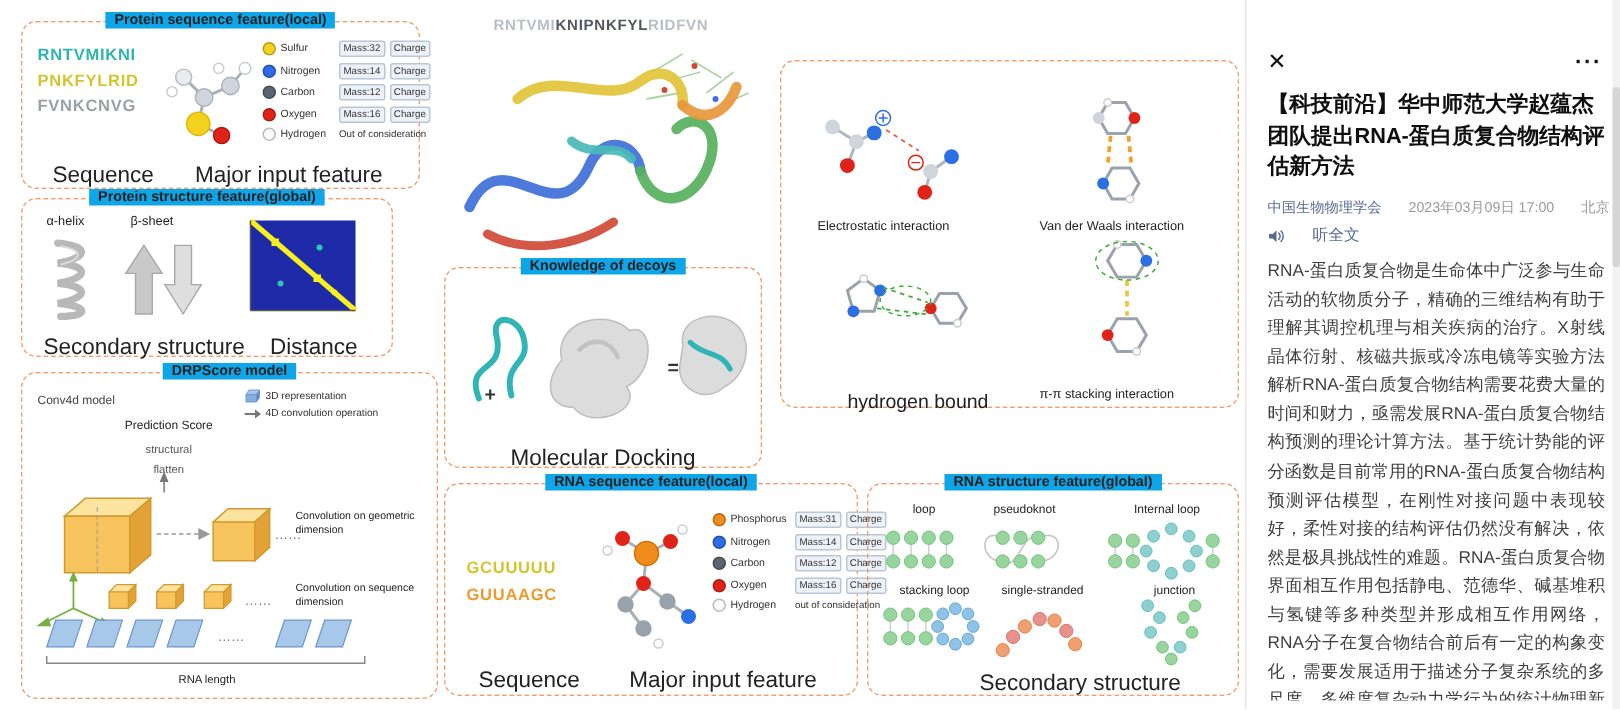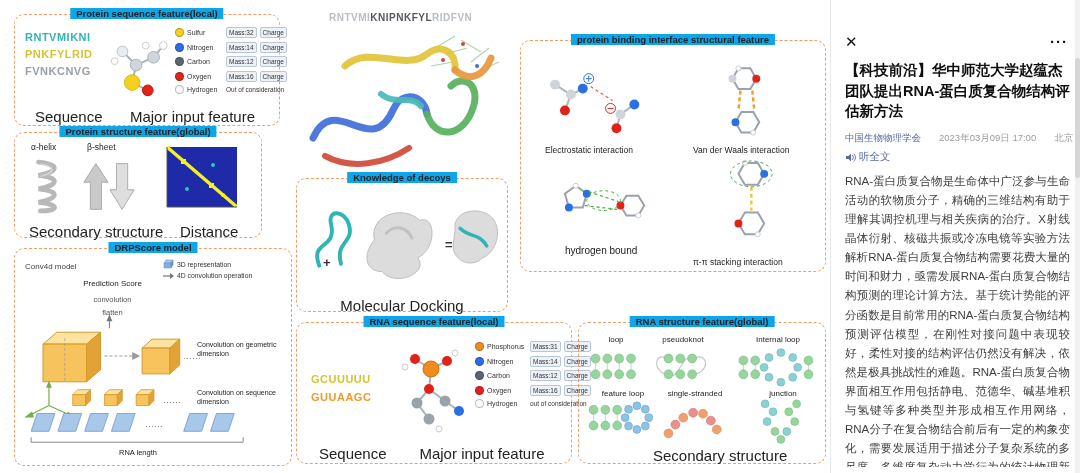--- a/index.html
+++ b/index.html
@@ -35,21 +35,21 @@
   .navrow{position:absolute;top:34px;left:14px;right:12px;display:flex;
     justify-content:space-between;align-items:center}
   .close{font-size:15px;color:#111;cursor:pointer;line-height:1}
   .more{font-size:15px;font-weight:bold;color:#111;letter-spacing:1px;cursor:pointer;line-height:1}
   .atitle{position:absolute;top:60px;left:14px;width:225px;font-size:14.5px;line-height:1.42;
     font-weight:bold;color:#0f0f0f}
   .meta{position:absolute;top:132px;left:14px;width:228px;display:flex;gap:18px;
     font-size:9.5px;align-items:baseline;white-space:nowrap}
   .src{color:#576b95;cursor:pointer}
   .date,.loc{color:#9b9b9b}
-  .listen{position:absolute;top:150px;left:14px;display:flex;align-items:center;gap:3px;
+  .listen{position:absolute;top:150px;left:14px;display:flex;align-items:center;gap:19px;
     font-size:10.5px;color:#576b95;cursor:pointer}
   .abody{position:absolute;top:172px;left:14px;width:225px;height:295px;font-size:11.5px;
     line-height:1.66;color:#3f3f3f;text-align:justify;overflow:hidden}
   .scrolltrack{position:absolute;right:0;top:0;width:5px;height:473px;background:#f1f1f1}
   .scrollthumb{position:absolute;right:0;top:58px;width:5px;height:120px;background:#d6d6d6;border-radius:3px}
 </style>
 </head>
 <body>
 
 <div class="screen">
@@ -207,21 +207,21 @@
         </div>
         <div class="lrow" style="font-size:6.8px">
           <svg width="11" height="8" viewBox="0 0 11 8">
               <line x1="0" y1="4" x2="7" y2="4" stroke="#777" stroke-width="1.2"></line>
               <polygon points="7,1 11,4 7,7" fill="#777"></polygon>
             </svg>
           <span>4D convolution operation</span>
         </div>
       </div>
       <div class="lbl ctr" style="left:55px;top:30px;width:85px;font-size:8px">Prediction Score</div>
-      <div class="lbl ctr small" style="left:55px;top:46px;width:85px">convolution</div>
+      <div class="lbl ctr small" style="left:55px;top:46px;width:85px">structural</div>
       <div class="lbl ctr small" style="left:55px;top:59px;width:85px">flatten</div>
       <div class="lbl" style="left:182px;top:92px;width:88px;font-size:7px;white-space:normal;line-height:1.25">Convolution on geometric dimension</div>
       <div class="lbl" style="left:182px;top:140px;width:88px;font-size:7px;white-space:normal;line-height:1.25">Convolution on sequence dimension</div>
       <div class="lbl" style="left:168px;top:102px;font-size:9px;color:#777">……</div>
       <div class="lbl" style="left:148px;top:146px;font-size:9px;color:#777">……</div>
       <div class="lbl" style="left:130px;top:170px;font-size:9px;color:#777">……</div>
       <div class="lbl ctr" style="left:73px;top:199px;width:100px;font-size:7.5px">RNA length</div>
     </div>
 
     <div style="position:absolute;left:285px;top:8px;width:230px;height:168px">
@@ -320,21 +320,20 @@
             <span class="dot" style="background-color: rgb(250, 250, 250);"></span>
             <span class="lname" style="width:40px">Hydrogen</span>
             <span class="note">out of consideration</span>
           </div>
       </div>
       <div class="lbl" style="left:22px;top:122px">Sequence</div>
       <div class="lbl ctr" style="left:110px;top:122px;width:150px">Major input feature</div>
     </div>
 
     <div class="box" style="left:520px;top:40px;width:306px;height:232px">
-      <span class="btitle">protein binding interface structural feature</span>
       <svg class="art" style="left:0;top:0;width:100%;height:100%" viewBox="0 0 306 232">
 
         <g stroke="#b0b6bd" stroke-width="2">
           <line x1="34" y1="44" x2="50" y2="54"></line>
             <line x1="50" y1="54" x2="44" y2="70"></line>
             <line x1="50" y1="54" x2="62" y2="48"></line>
           <line x1="100" y1="74" x2="114" y2="64"></line>
             <line x1="100" y1="74" x2="96" y2="88"></line>
         </g>
         <circle cx="34" cy="44" r="5" fill="#cfd5da"></circle>
@@ -376,21 +375,21 @@
         <circle cx="245" cy="134" r="4" fill="#2b6fe3"></circle>
           <circle cx="225.5" cy="123" r="2.5" fill="#fff" stroke="#ccc"></circle>
         <polygon points="245,184 238.5,195 225.5,195 219,184 225.5,173 238.5,173" fill="none" stroke="#9aa2ab" stroke-width="2"></polygon>
         <circle cx="219" cy="184" r="4" fill="#e02318"></circle>
           <circle cx="238.5" cy="195" r="2.5" fill="#fff" stroke="#ccc"></circle>
         <line x1="232" y1="147" x2="232" y2="171" stroke="#e8c93e" stroke-width="2.5" stroke-dasharray="4,3"></line>
         <ellipse cx="232" cy="134" rx="21" ry="13" fill="none" stroke="#3faa3f" stroke-width="1" stroke-dasharray="3,3"></ellipse>
       </svg>
       <div class="lbl" style="left:24px;top:104px;font-size:8.5px">Electrostatic interaction</div>
       <div class="lbl" style="left:172px;top:104px;font-size:8.5px">Van der Waals interaction</div>
-      <div class="lbl" style="left:44px;top:204px;font-size:10px">hydrogen bound</div>
+      <div class="lbl" style="left:44px;top:219px;font-size:13px">hydrogen bound</div>
       <div class="lbl" style="left:172px;top:216px;font-size:8.5px">π-π stacking interaction</div>
     </div>
 
     <div class="box" style="left:578px;top:322px;width:248px;height:142px">
       <span class="btitle">RNA structure feature(global)</span>
       <svg class="art" style="left:0;top:0;width:100%;height:100%" viewBox="0 0 248 142">
 
         <g stroke="#cfcfcf" stroke-width="1">
           <line x1="16" y1="40" x2="16" y2="48"></line>
             <line x1="28" y1="40" x2="28" y2="48"></line>
@@ -486,21 +485,21 @@
           <circle cx="190" cy="100" r="4" fill="#8ed0d0" stroke="#5fb8b8"></circle>
           <circle cx="218" cy="100" r="4" fill="#98d49e" stroke="#6fbf77"></circle>
           <circle cx="198" cy="110" r="4" fill="#98d49e" stroke="#6fbf77"></circle>
           <circle cx="210" cy="110" r="4" fill="#8ed0d0" stroke="#5fb8b8"></circle>
           <circle cx="204" cy="118" r="4" fill="#98d49e" stroke="#6fbf77"></circle>
         </g>
       </svg>
       <div class="lbl ctr" style="left:15px;top:12px;width:44px;font-size:8px">loop</div>
       <div class="lbl ctr" style="left:74px;top:12px;width:60px;font-size:8px">pseudoknot</div>
       <div class="lbl ctr" style="left:167px;top:12px;width:64px;font-size:8px">Internal loop</div>
-      <div class="lbl ctr" style="left:12px;top:66px;width:64px;font-size:8px">feature loop</div>
+      <div class="lbl ctr" style="left:12px;top:66px;width:64px;font-size:8px">stacking loop</div>
       <div class="lbl ctr" style="left:82px;top:66px;width:68px;font-size:8px">single-stranded</div>
       <div class="lbl ctr" style="left:176px;top:66px;width:56px;font-size:8px">junction</div>
       <div class="lbl ctr" style="left:74px;top:124px;width:100px">Secondary structure</div>
     </div>
   </div>
 
   <div class="article">
 
     <div class="navrow">
       <span class="close">✕</span>

